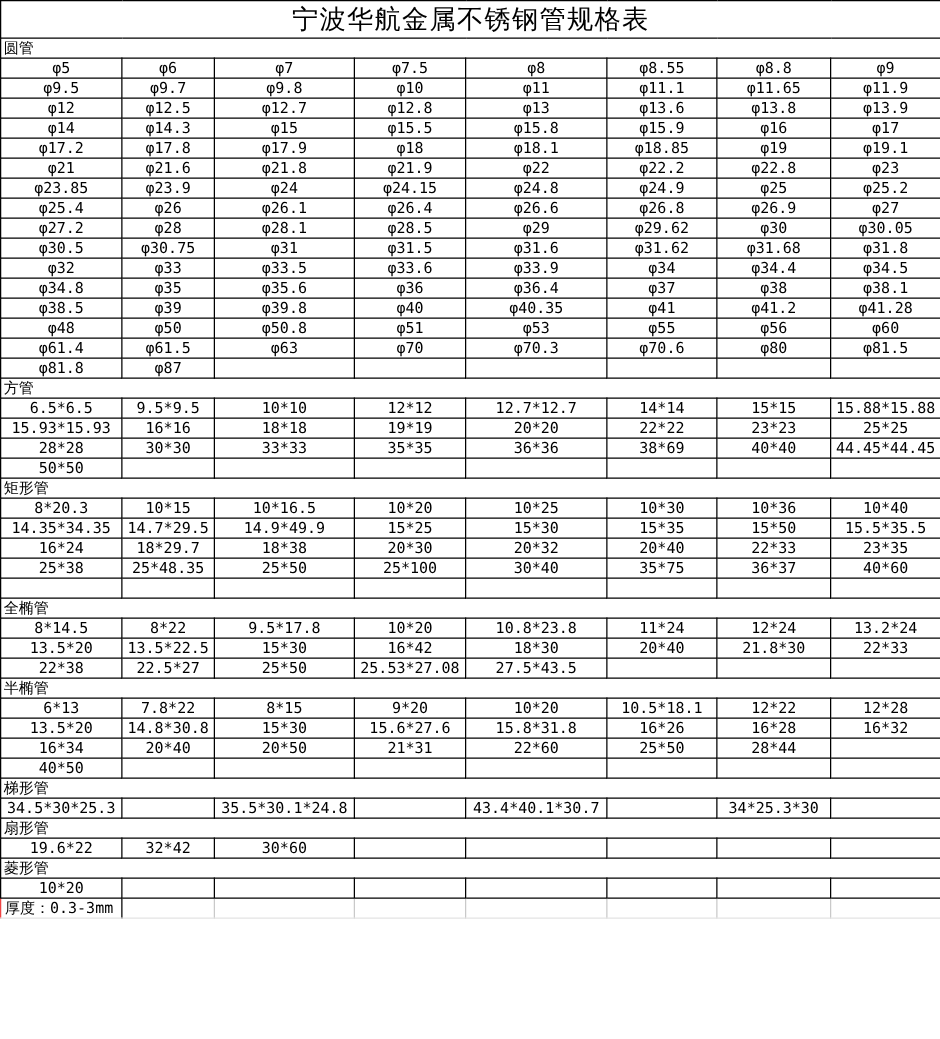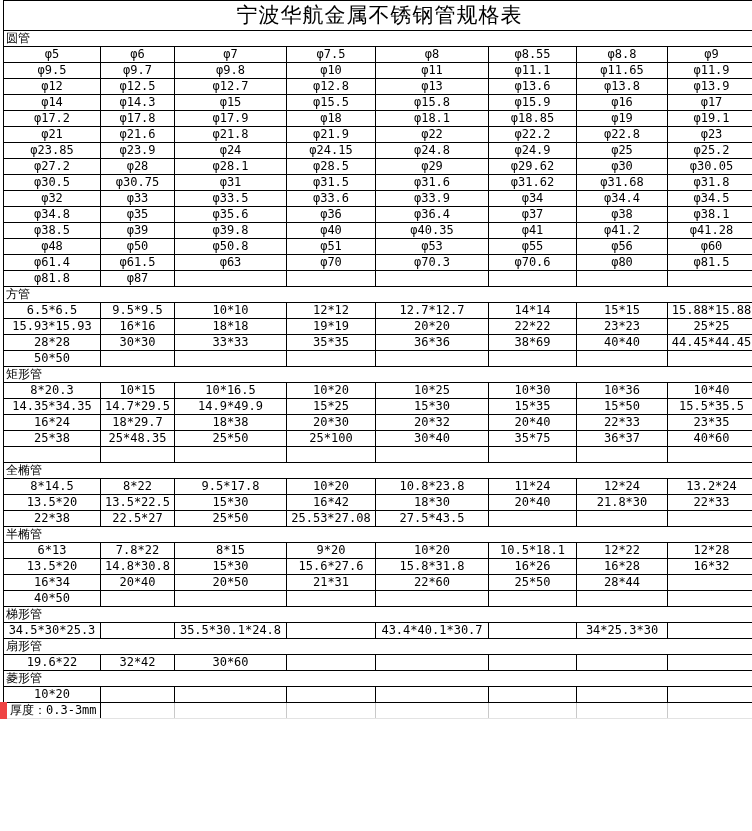--- a/index.html
+++ b/index.html
@@ -41,21 +41,21 @@
     padding-left: 2px;
   }
   tr.footer-row td {
     border: 1px solid #c9c9c9;
     border-top: 1px solid #000;
     border-bottom: 1px solid #e3e3e3;
   }
   tr.footer-row td.f1 {
     text-align: left;
     padding-left: 3px;
-    border-left: 7px solid #ef4444;
+    border-left: 1px solid #ef4444;
     border-right: 1px solid #000;
   }
 </style>
 </head>
 <body>
 
 <table class="spec">
   <colgroup>
     <col style="width:97px">
       <col style="width:74px">
@@ -139,20 +139,30 @@
         <td>φ23.85</td>
         <td>φ23.9</td>
         <td>φ24</td>
         <td>φ24.15</td>
         <td>φ24.8</td>
         <td>φ24.9</td>
         <td>φ25</td>
         <td>φ25.2</td>
       </tr>
       <tr>
+        <td>φ25.4</td>
+        <td>φ26</td>
+        <td>φ26.1</td>
+        <td>φ26.4</td>
+        <td>φ26.6</td>
+        <td>φ26.8</td>
+        <td>φ26.9</td>
+        <td>φ27</td>
+      </tr>
+      <tr>
         <td>φ27.2</td>
         <td>φ28</td>
         <td>φ28.1</td>
         <td>φ28.5</td>
         <td>φ29</td>
         <td>φ29.62</td>
         <td>φ30</td>
         <td>φ30.05</td>
       </tr>
       <tr>

